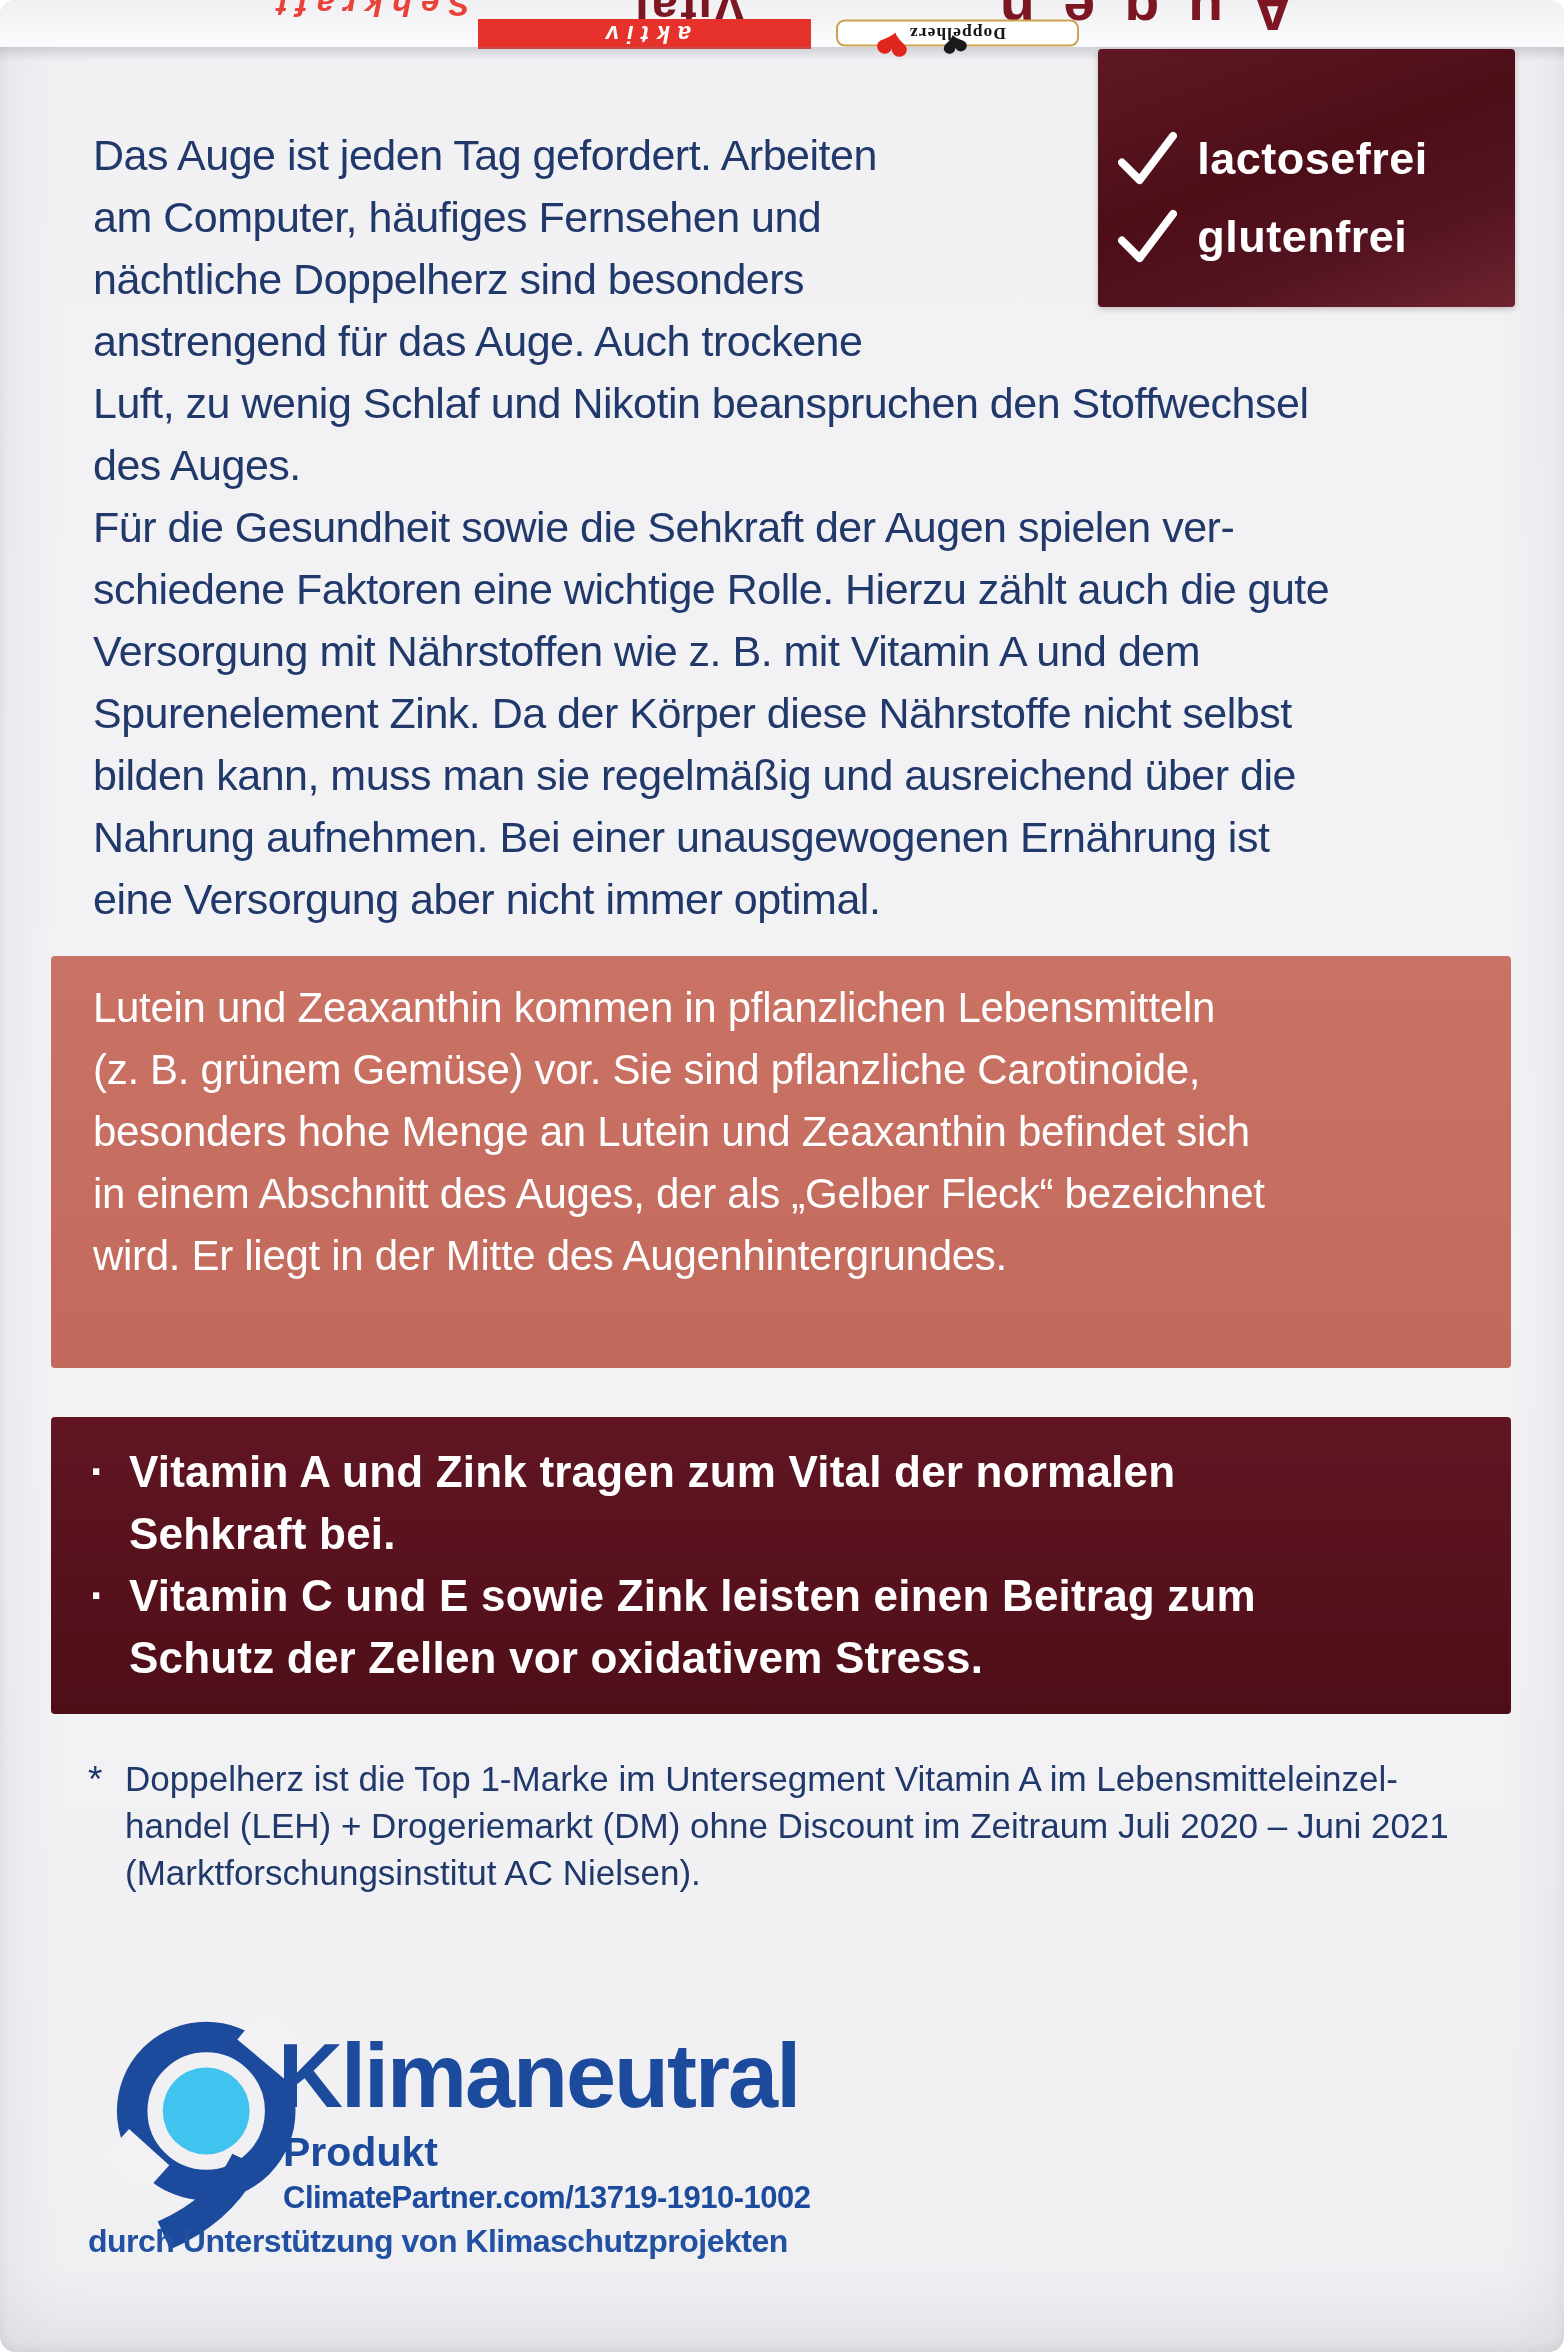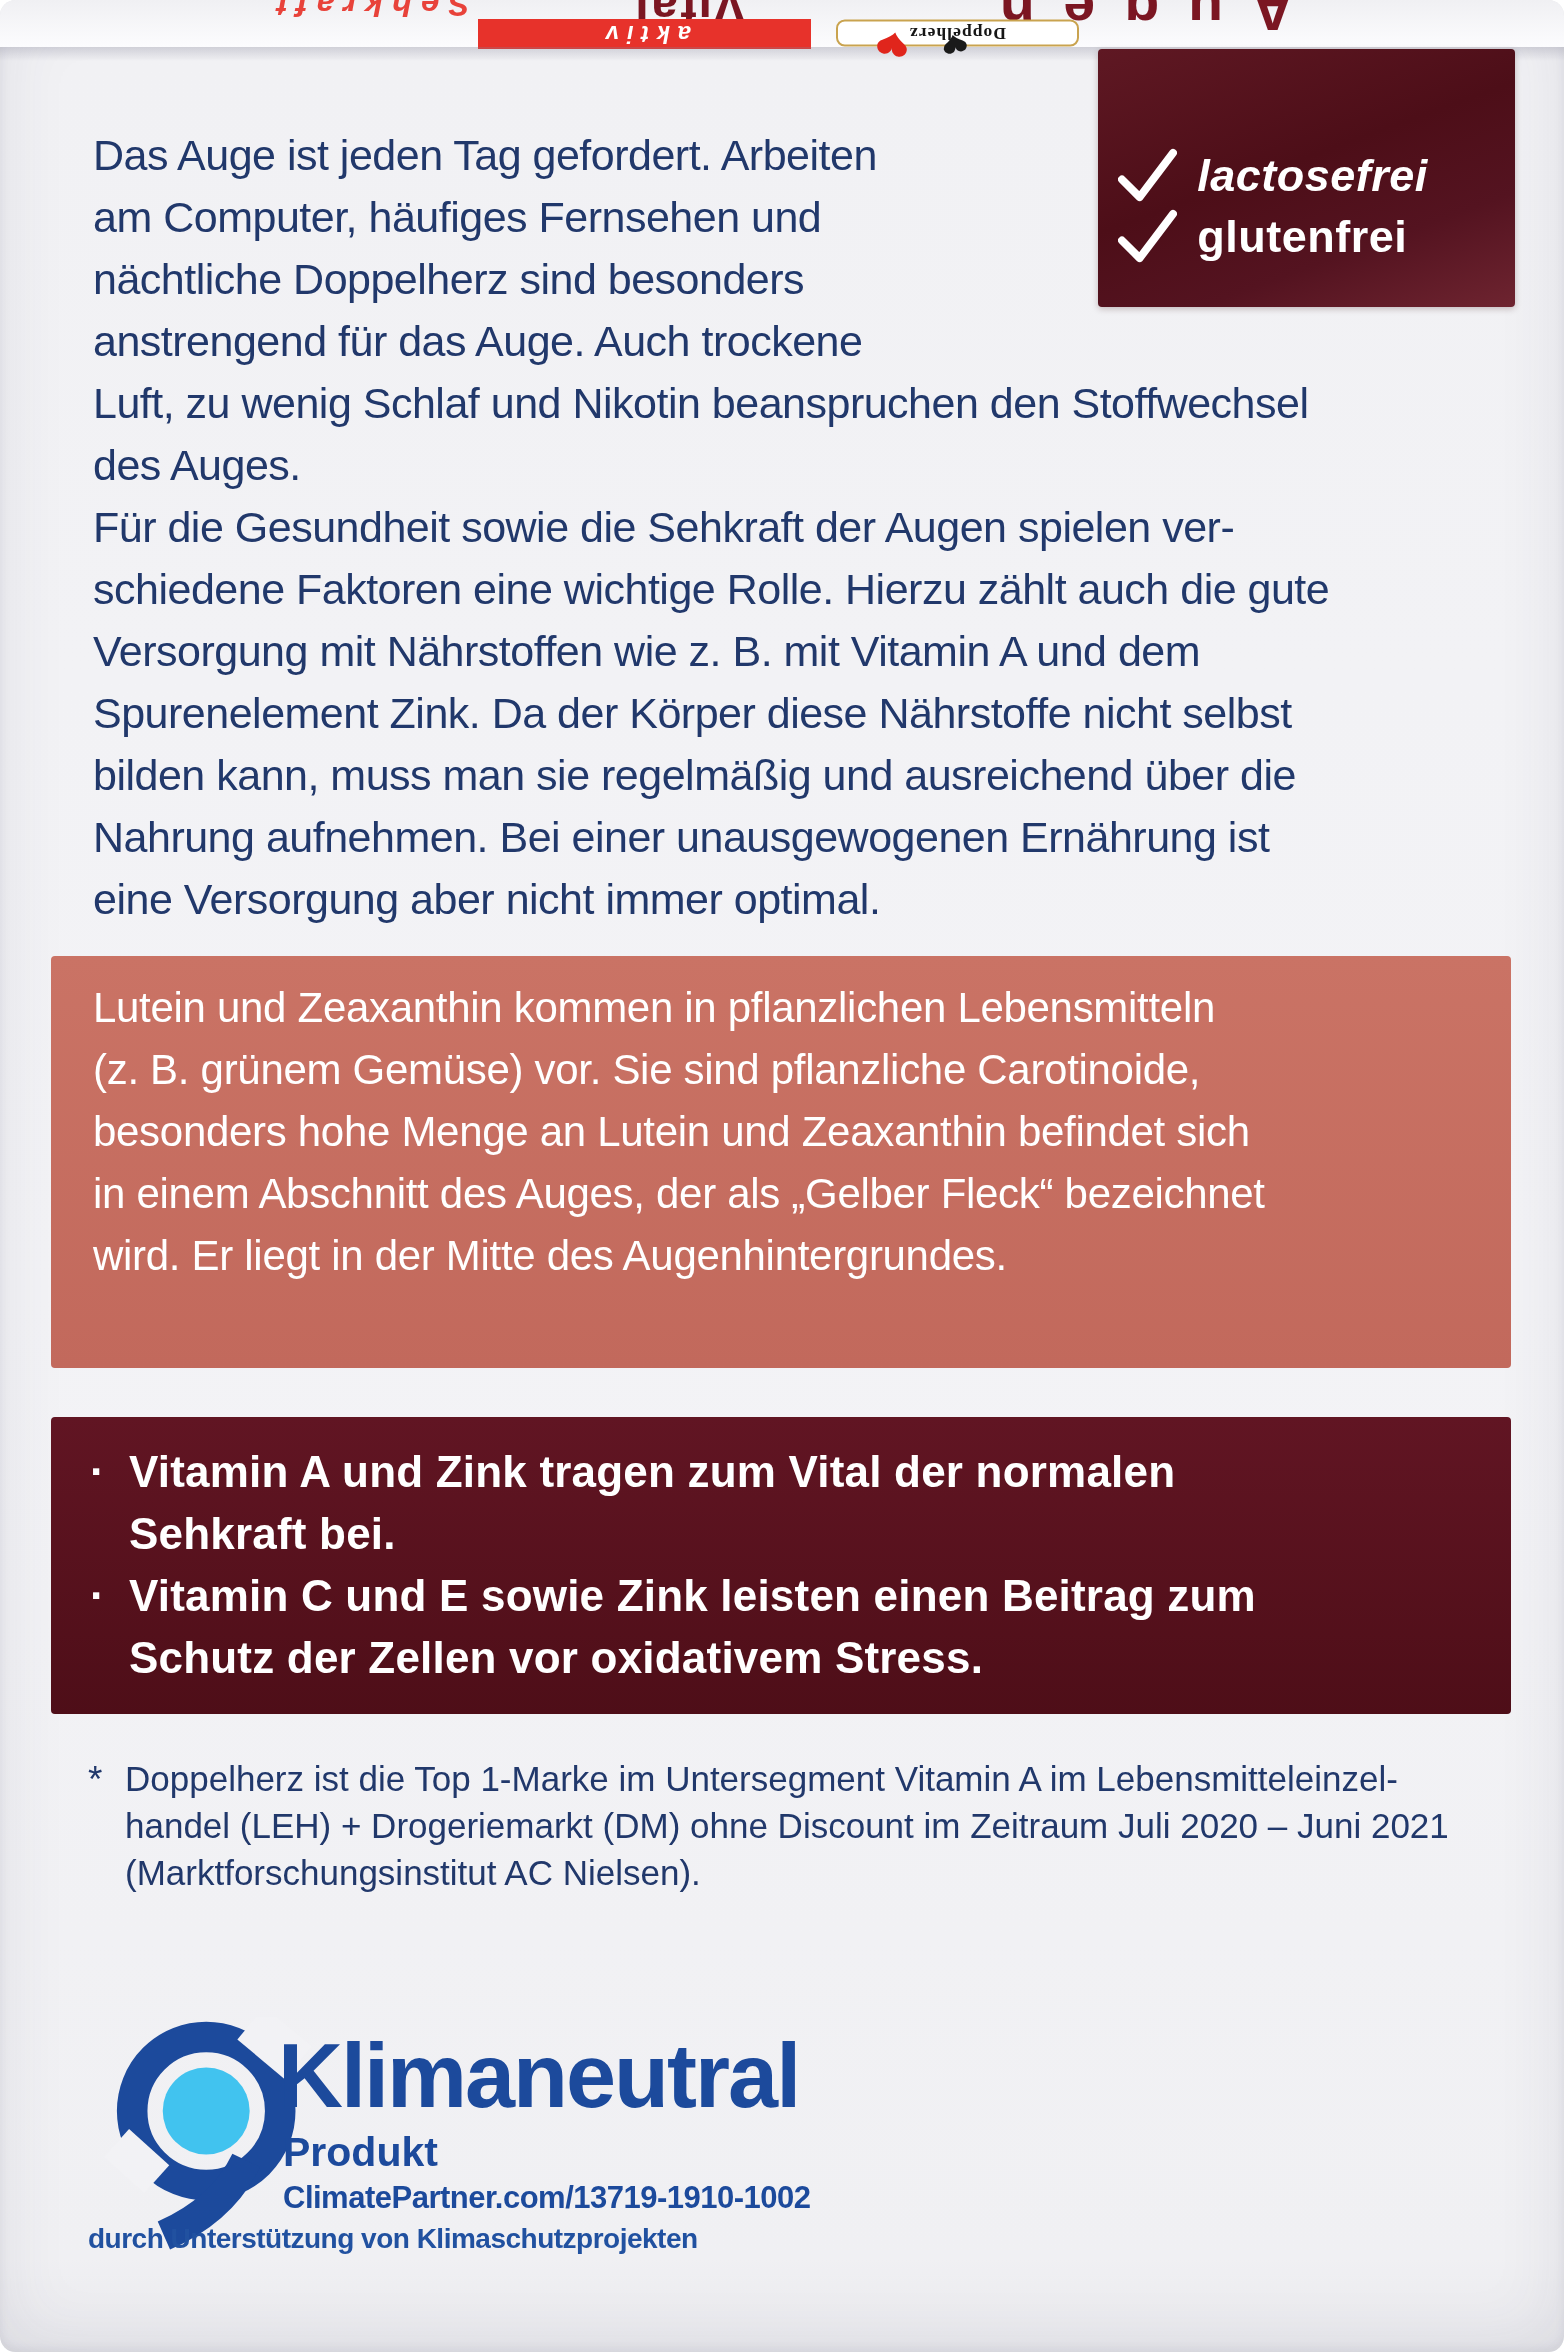--- a/index.html
+++ b/index.html
@@ -33,21 +33,21 @@
   .pill span { font-family:"Liberation Serif", serif; font-weight:bold; font-size:17.6px;
                color:#161616; letter-spacing:1px; }
   .heart { position:absolute; line-height:1; z-index:3; }
   .heart-red  { left:876px; top:21.6px; font-size:41px; color:#e0251c; transform:rotate(192deg); }
   .heart-black{ left:941px; top:27.4px; font-size:32px; color:#1a1a1a; transform:rotate(168deg); }
   
   .claims { position:absolute; left:1098px; top:49px; width:417px; height:258px; border-radius:3.9px;
             background:linear-gradient(160deg,#5f1823 0%,#4d0e18 45%,#541320 72%,#6e2430 100%);
             box-shadow:0 2px 5.9px rgba(60,20,25,0.25); }
   .claim-row { position:absolute; left:19.6px; display:flex; align-items:center; gap:20.6px; }
-  .claim-row.r1 { top:99px;font-style:italic; }
+  .claim-row.r1 { top:82px; }
   .claim-row.r2 { top:160px; }
   .claim-row .label { color:#ffffff; font-size:45px; font-weight:bold; letter-spacing:0.5px; white-space:nowrap; }
   .check-icon { width:59px; height:55px; display:block; }
   
   .intro { position:absolute; left:93px; top:124px; color:#21386b;
            font-size:43px; line-height:62px; letter-spacing:-0.5px; }
   .intro .bline { white-space:nowrap; }
   
   .lutein-box { position:absolute; left:51px; top:956px; width:1460px; height:412px; border-radius:3.9px;
                 background:linear-gradient(180deg,#ca7365,#c2695c); }
@@ -70,21 +70,21 @@
   .fn-lines .fnl { white-space:nowrap; }
   
   .cp-logo { position:absolute; left:84px; top:2017px; width:235px; height:235px; }
   .cl-title { position:absolute; left:278px; top:2025px; color:#1c4a9c;
               font-size:90px; font-weight:bold; letter-spacing:-2px; white-space:nowrap; }
   .cl-sub { position:absolute; left:283px; top:2129px; color:#1c4a9c;
             font-size:41px; font-weight:bold; white-space:nowrap; }
   .cl-url { position:absolute; left:283px; top:2180px; color:#1c4a9c;
             font-size:31px; font-weight:bold; letter-spacing:-0.5px; white-space:nowrap; }
   .cl-tagline { position:absolute; left:88px; top:2223px; color:#2151a0;
-                font-size:28px; font-weight:bold; letter-spacing:-0.5px; white-space:nowrap; }
+                font-size:32px; font-weight:bold; letter-spacing:-0.5px; white-space:nowrap; }
 </style>
 </head>
 <body>
 
 <div class="package">
 
   <div class="flap">
     <div class="flip sehkraft">Sehkraft</div>
     <div class="flip vital">Vital</div>
     <div class="flip augen">Augen</div>

